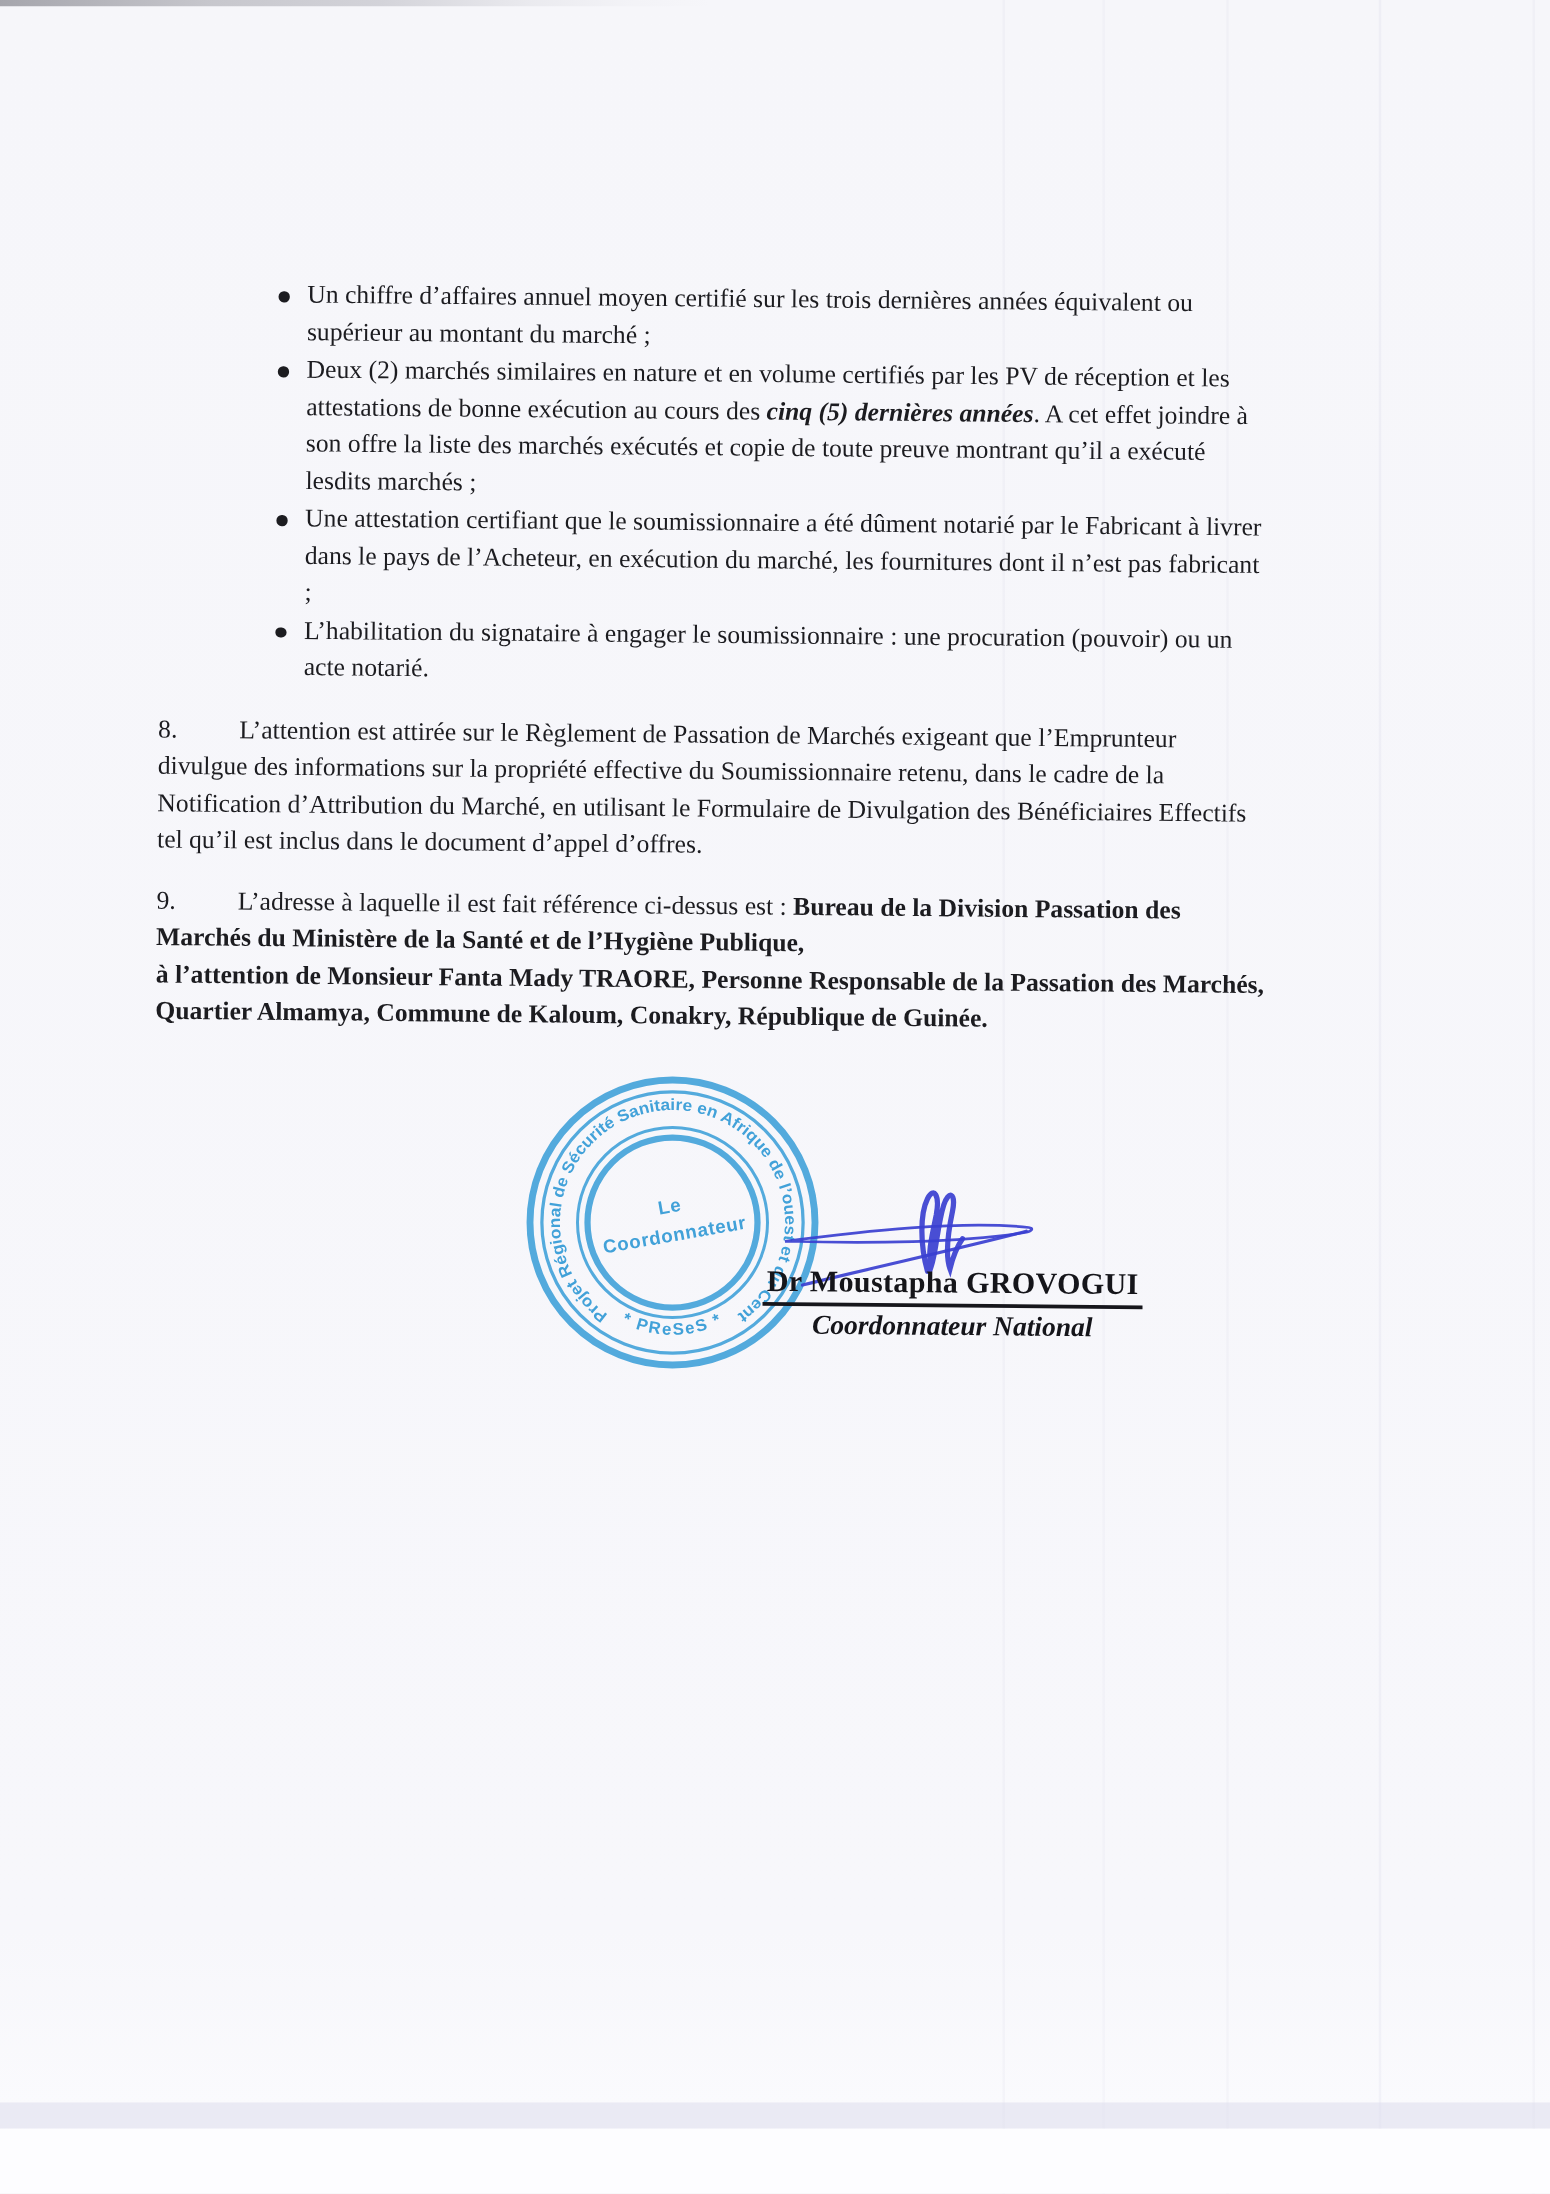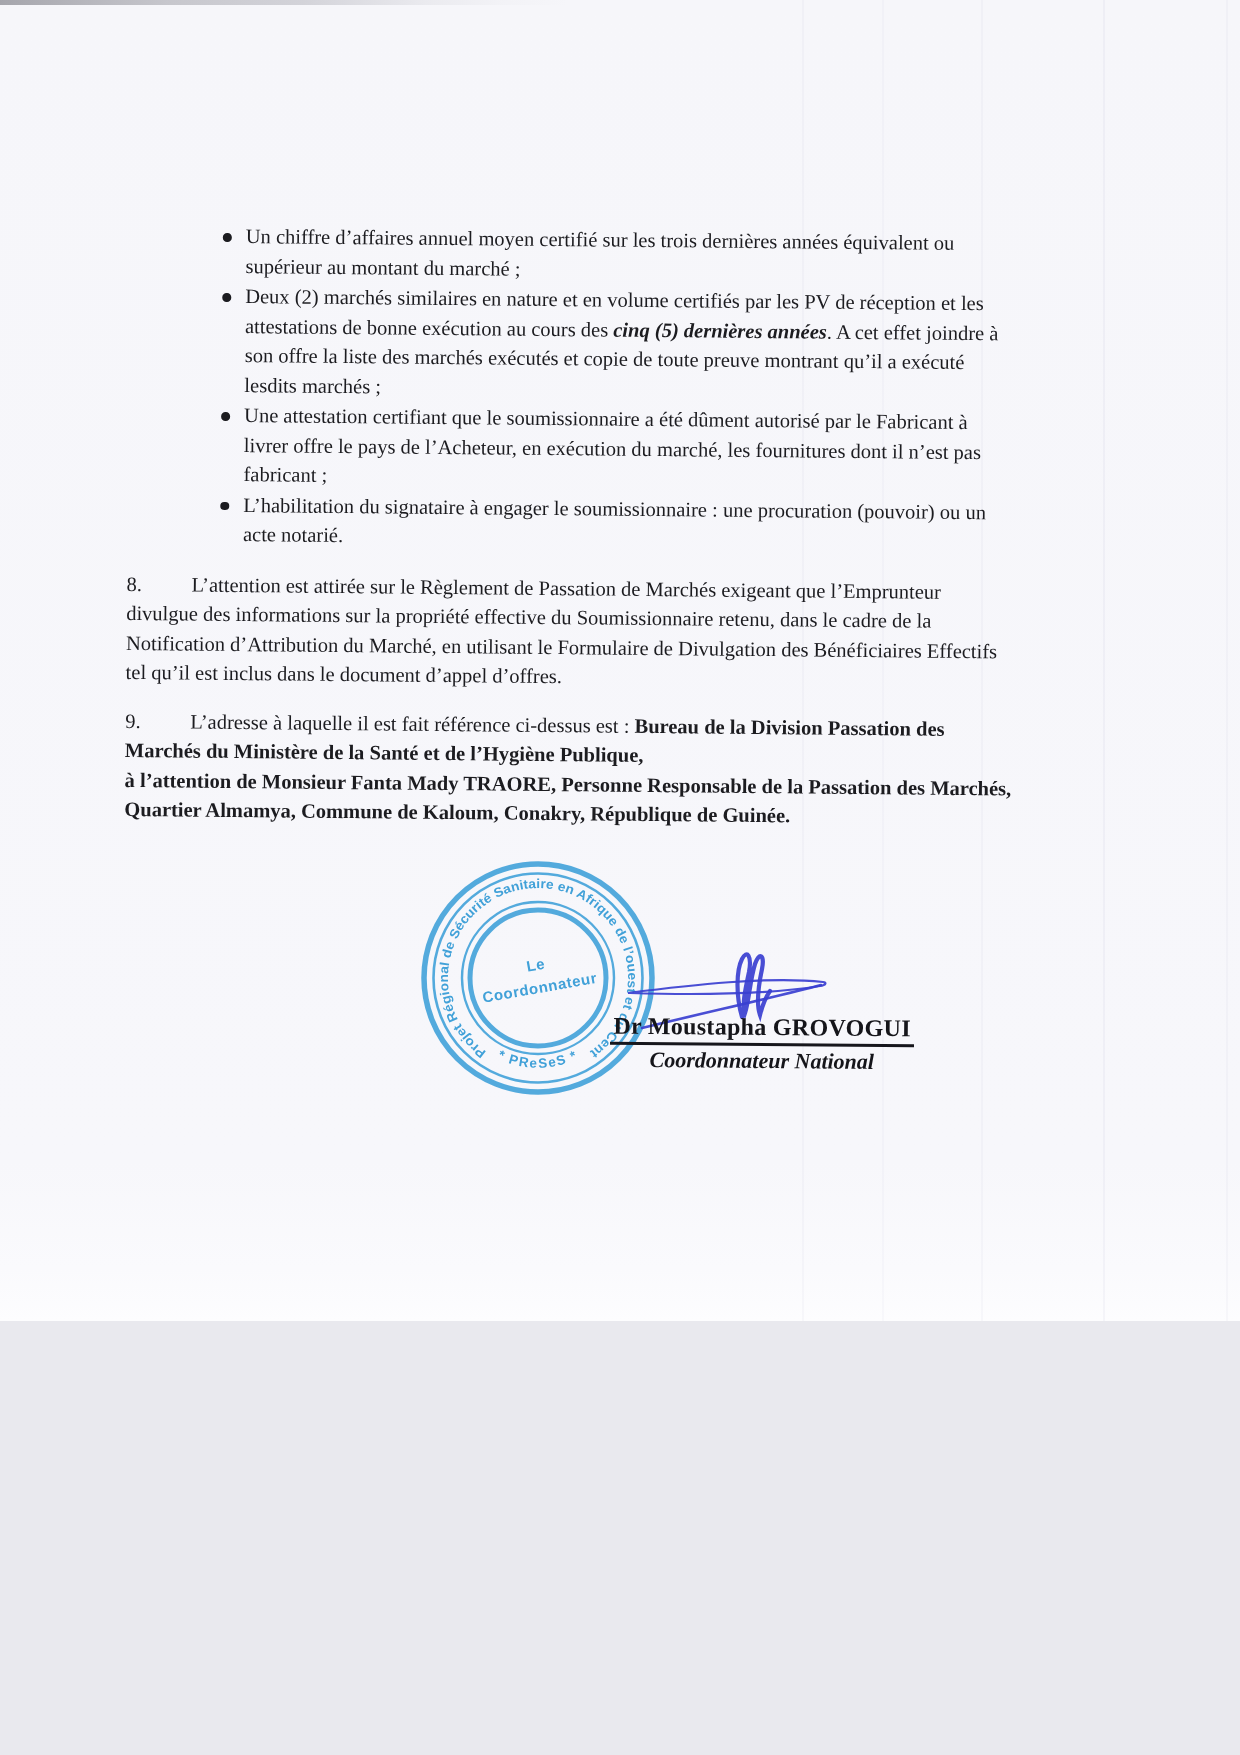--- a/index.html
+++ b/index.html
@@ -1,18 +1,18 @@
 <!DOCTYPE html>
 <html><head>
 <meta charset="utf-8">
 <style>
   html,body{margin:0;padding:0;background:#e9e9ee;}
   .page{
     position:relative;
-    width:1240px;height:1321px;
+    width:1240px;height:1755px;
     margin:0 auto;
     background:linear-gradient(180deg,#f6f6fa 0%,#f7f7fb 88%,#fafafd 96%,#fdfdfe 100%);
     overflow:hidden;
     font-family:"Liberation Serif","DejaVu Serif",serif;
     color:var(--ink,#1c1c20);
   }
   
   .scan-top{
     position:absolute;left:0;top:0;width:760px;height:5px;
     background:linear-gradient(to right,
@@ -89,21 +89,21 @@
   <div class="streak a"></div>
   <div class="streak b"></div>
   <div class="streak c"></div>
   <div class="streak d"></div>
   <div class="streak e"></div>
 
   <div class="content">
     <ul class="bullets">
       <li><span>Un chiffre d’affaires annuel moyen certifié sur les trois dernières années équivalent ou supérieur au montant du marché ;</span></li>
       <li><span>Deux (2) marchés similaires en nature et en volume certifiés par les PV de réception et les attestations de bonne exécution au cours des </span><span class="run-bold-italic">cinq (5) dernières années</span><span>. A cet effet joindre à son offre la liste des marchés exécutés et copie de toute preuve montrant qu’il a exécuté lesdits marchés ;</span></li>
-      <li><span>Une attestation certifiant que le soumissionnaire a été dûment autorisé par le Fabricant à livrer offre le pays de l’Acheteur, en exécution du marché, les fournitures dont il n’est pas fabricant ;</span></li>
+      <li><span>Une attestation certifiant que le soumissionnaire a été dûment notarié par le Fabricant à livrer dans le pays de l’Acheteur, en exécution du marché, les fournitures dont il n’est pas fabricant ;</span></li>
       <li><span>L’habilitation du signataire à engager le soumissionnaire : une procuration (pouvoir) ou un acte notarié.</span></li>
     </ul>
 
     <p class="para p8"><span class="para-num">8.</span><span><span>L’attention est attirée sur le Règlement de Passation de Marchés exigeant que l’Emprunteur divulgue des informations sur la propriété effective du Soumissionnaire retenu, dans le cadre de la Notification d’Attribution du Marché, en utilisant le Formulaire de Divulgation des Bénéficiaires Effectifs tel qu’il est inclus dans le document d’appel d’offres.</span></span></p>
 
     <p class="para p9"><span class="para-num">9.</span><span><span>L’adresse à laquelle il est fait référence ci-dessus est : </span><span class="run-bold">Bureau de la Division Passation des Marchés du Ministère de la Santé et de l’Hygiène Publique,</span><br><span class="run-bold">à l’attention de Monsieur Fanta Mady TRAORE, Personne Responsable de la Passation des Marchés, Quartier Almamya, Commune de Kaloum, Conakry, République de Guinée.</span></span></p>
   </div>
 
   <div class="stamp">
     <svg width="242" height="242" viewBox="-121 -121 242 242">

